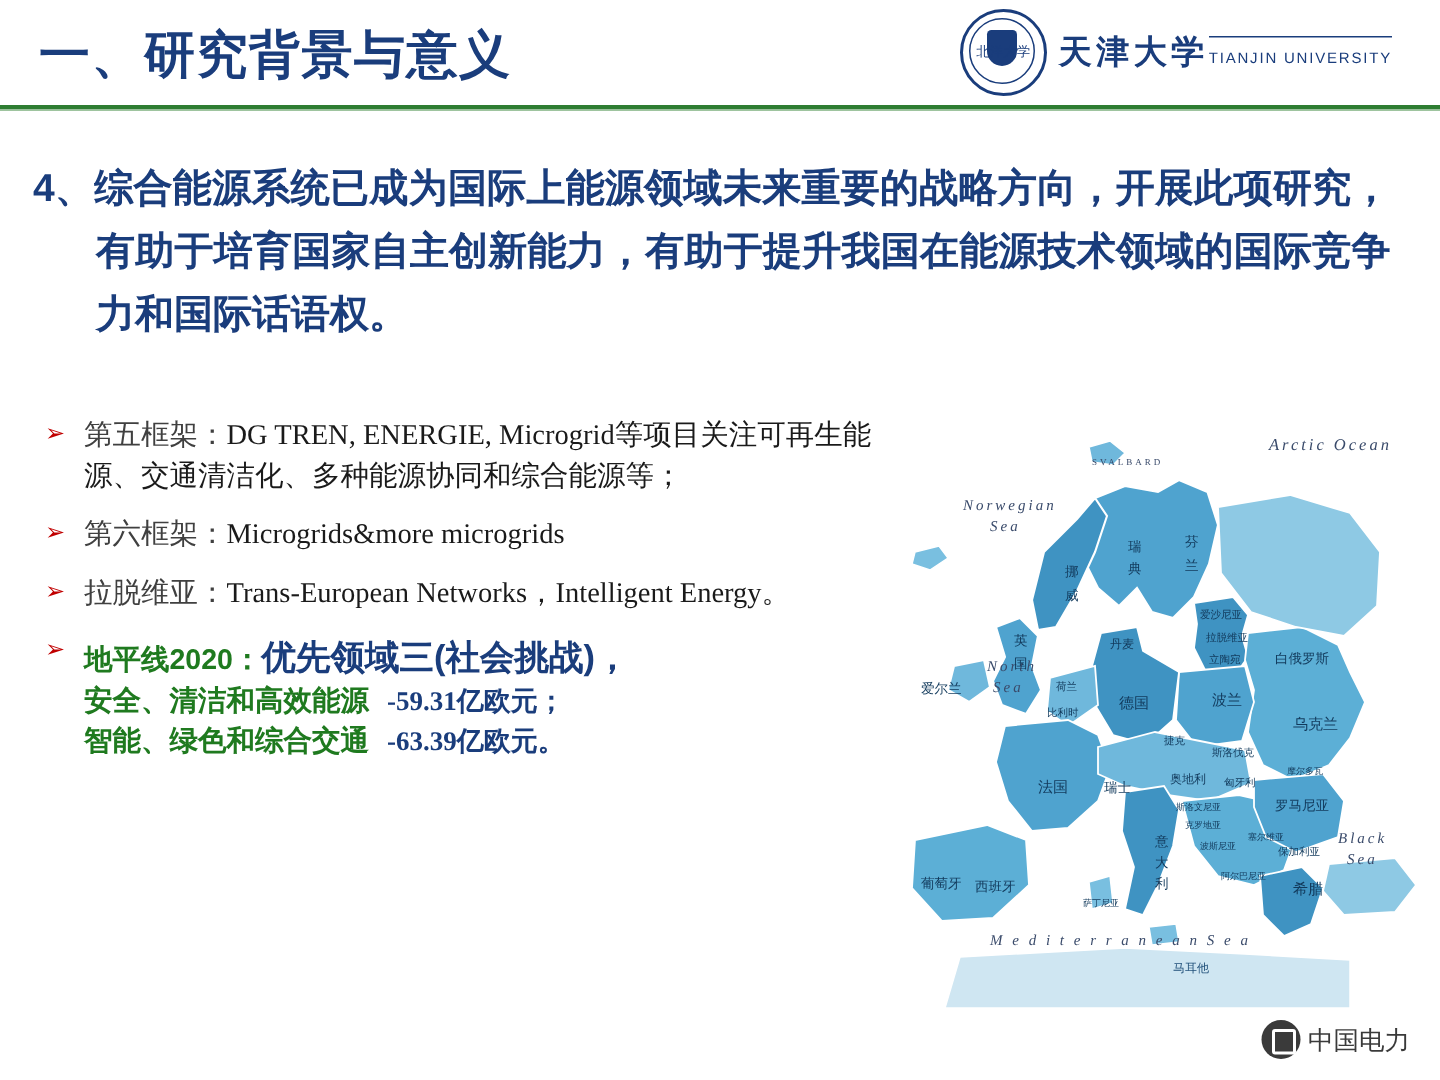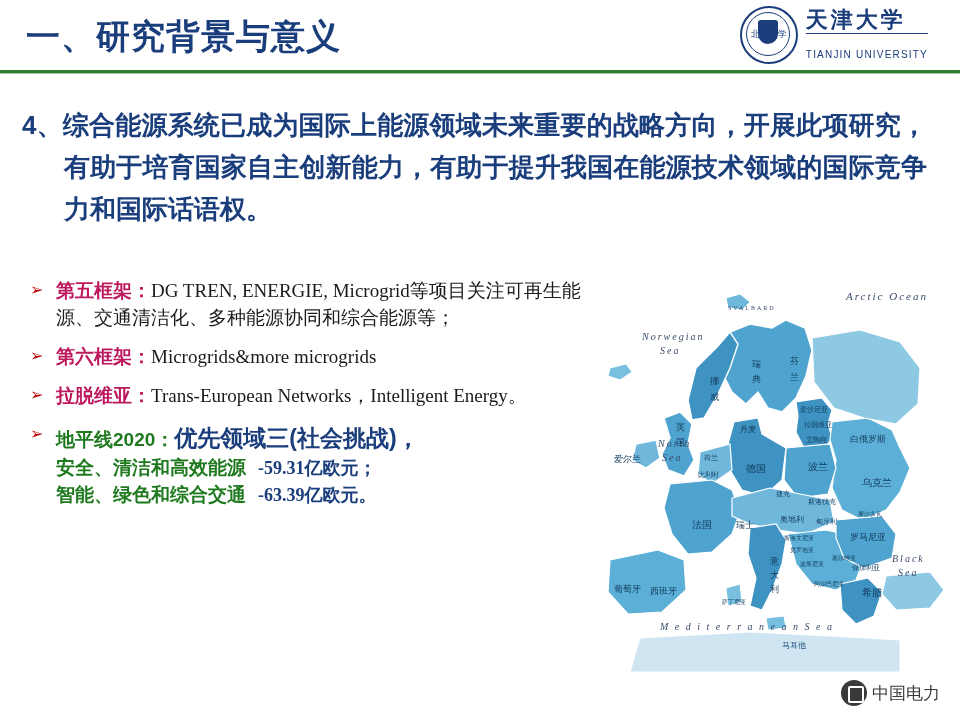--- a/index.html
+++ b/index.html
@@ -97,38 +97,38 @@
     position: absolute;
     left: 16px;
     top: 12px;
     width: 20px;
     height: 24px;
     background: #1a3d7c;
     border-radius: 3px 3px 10px 10px;
   }
   .logo-text {
     display: flex;
-    flex-direction: column;
     justify-content: center;
+    text-align: right;
   }
   .logo-cn {
     font-size: 22px;
     color: #1a3d7c;
     font-weight: bold;
     letter-spacing: 3px;
     line-height: 1.1;
     font-family: "Liberation Serif", serif;
   }
   .logo-en {
     font-size: 10px;
     color: #1a3d7c;
     letter-spacing: 1.2px;
     line-height: 1.4;
     border-top: 1px solid #1a3d7c;
-    padding-top: 14px;
+    padding-top: 8px;
     margin-top: 1px;
   }
 
   
   .intro {
     position: absolute;
     left: 22px;
     top: 104px;
     width: 905px;
     font-size: 26px;
@@ -169,22 +169,22 @@
   }
   .bullet .arrow {
     position: absolute;
     left: 2px;
     top: 2px;
     color: #c00000;
     font-size: 16px;
     line-height: 1.3;
   }
   .b-label {
-    color: #be185d;
-    font-weight: bold;
+    color: #404040;
+    font-weight: normal;
     font-size: 19px;
     font-family: "Liberation Sans", sans-serif;
   }
   .b-text {
     color: #1a1a1a;
     font-size: 19px;
     font-family: "Liberation Serif", serif;
     text-align: center;
   }
   .b-text-cn {

